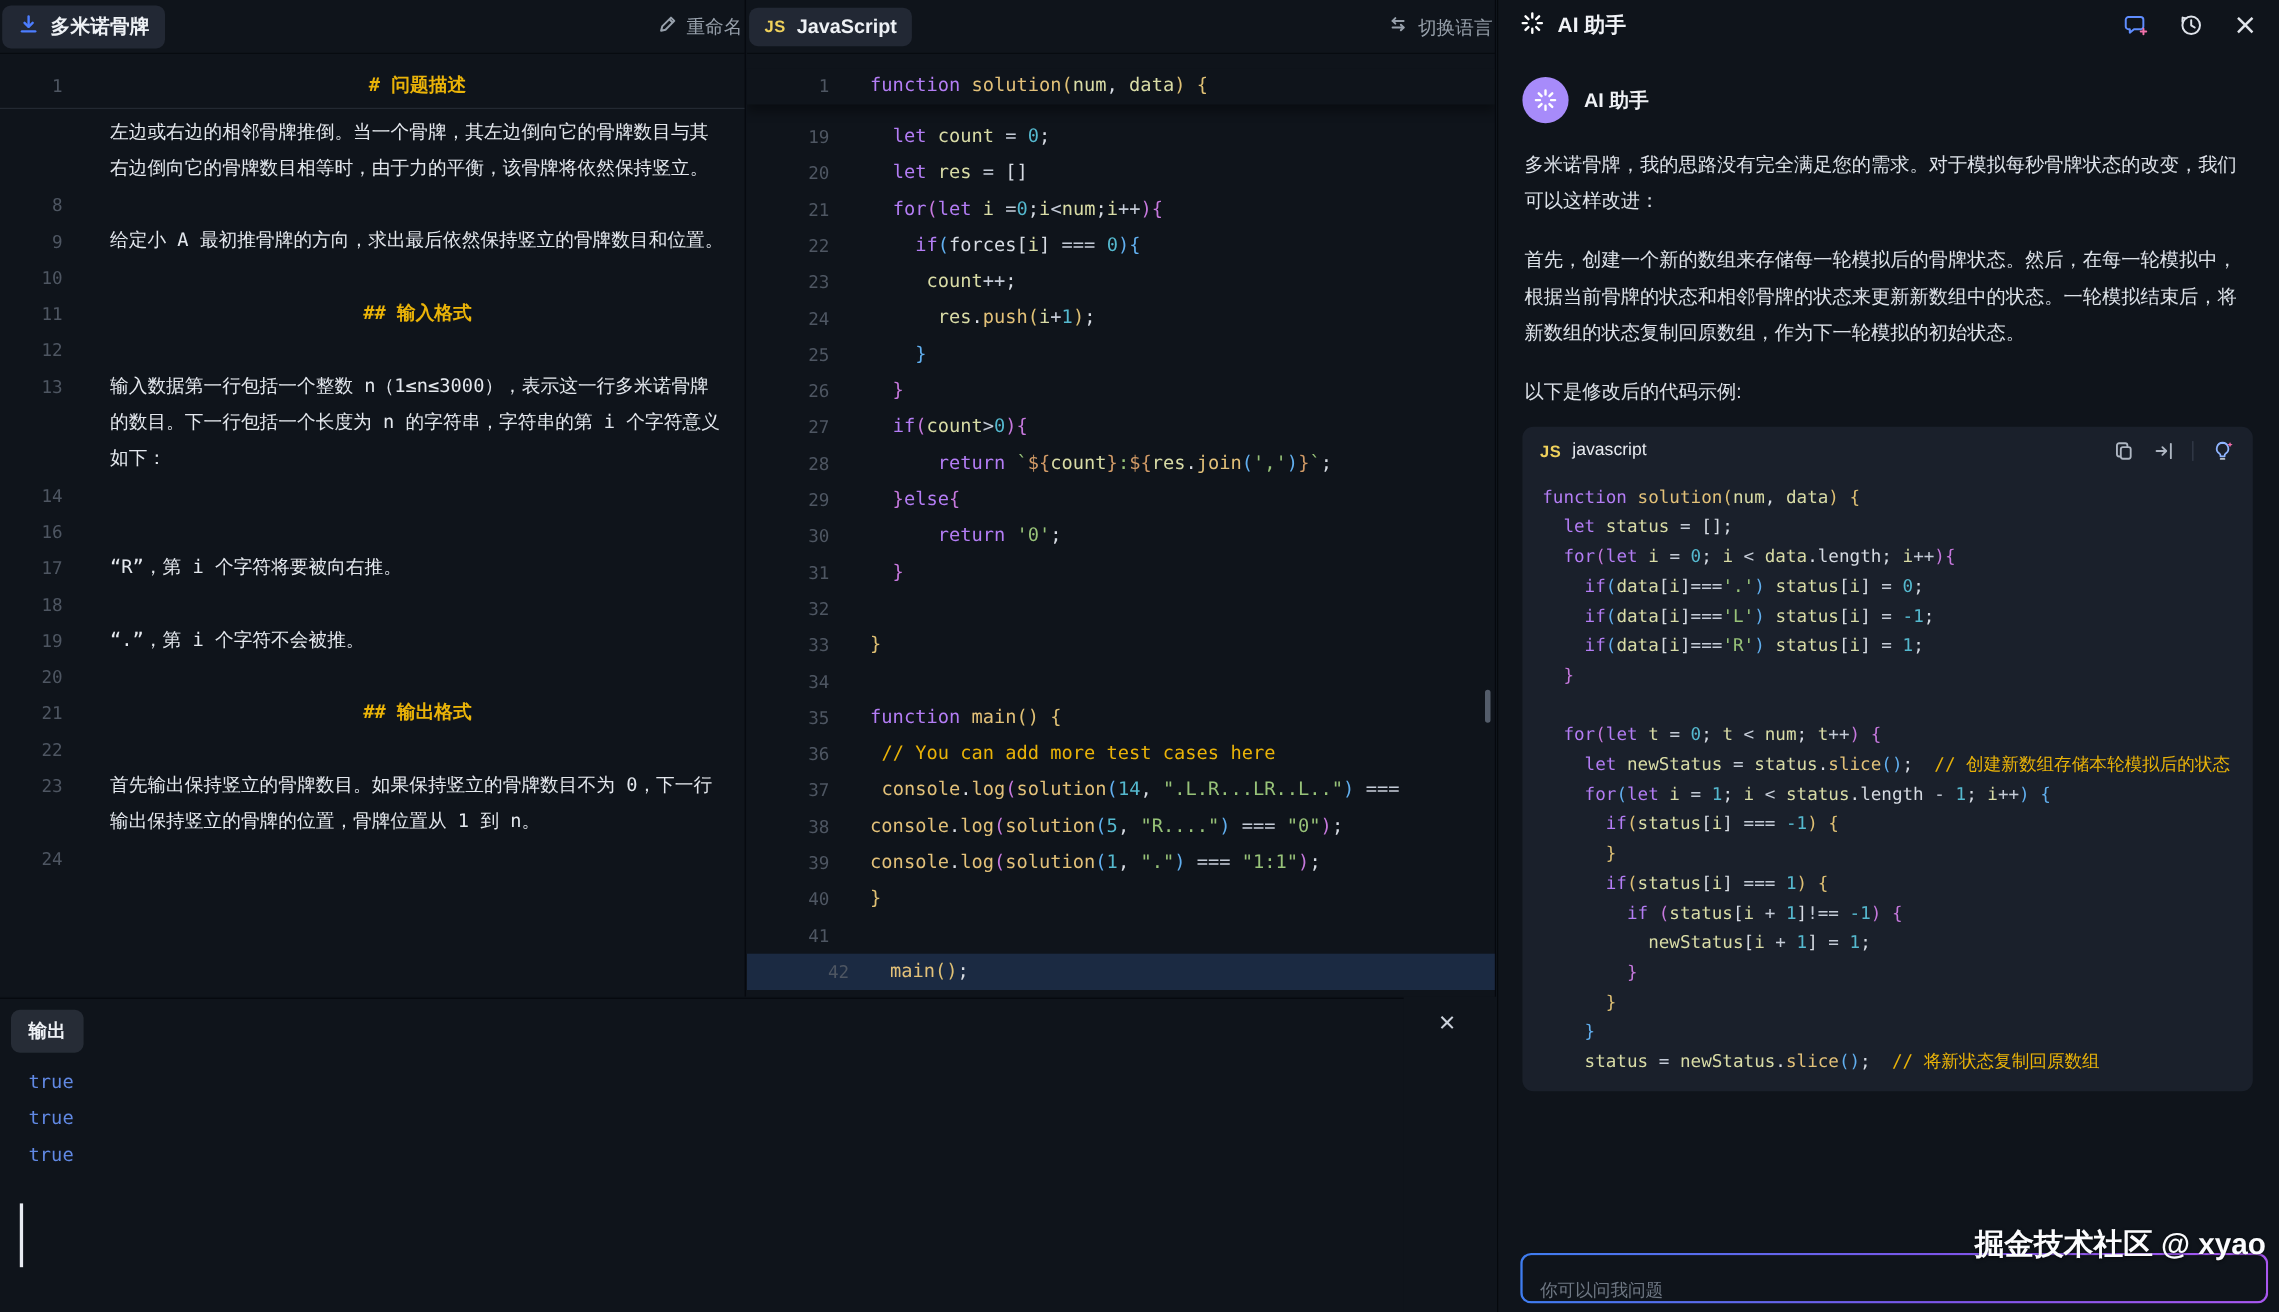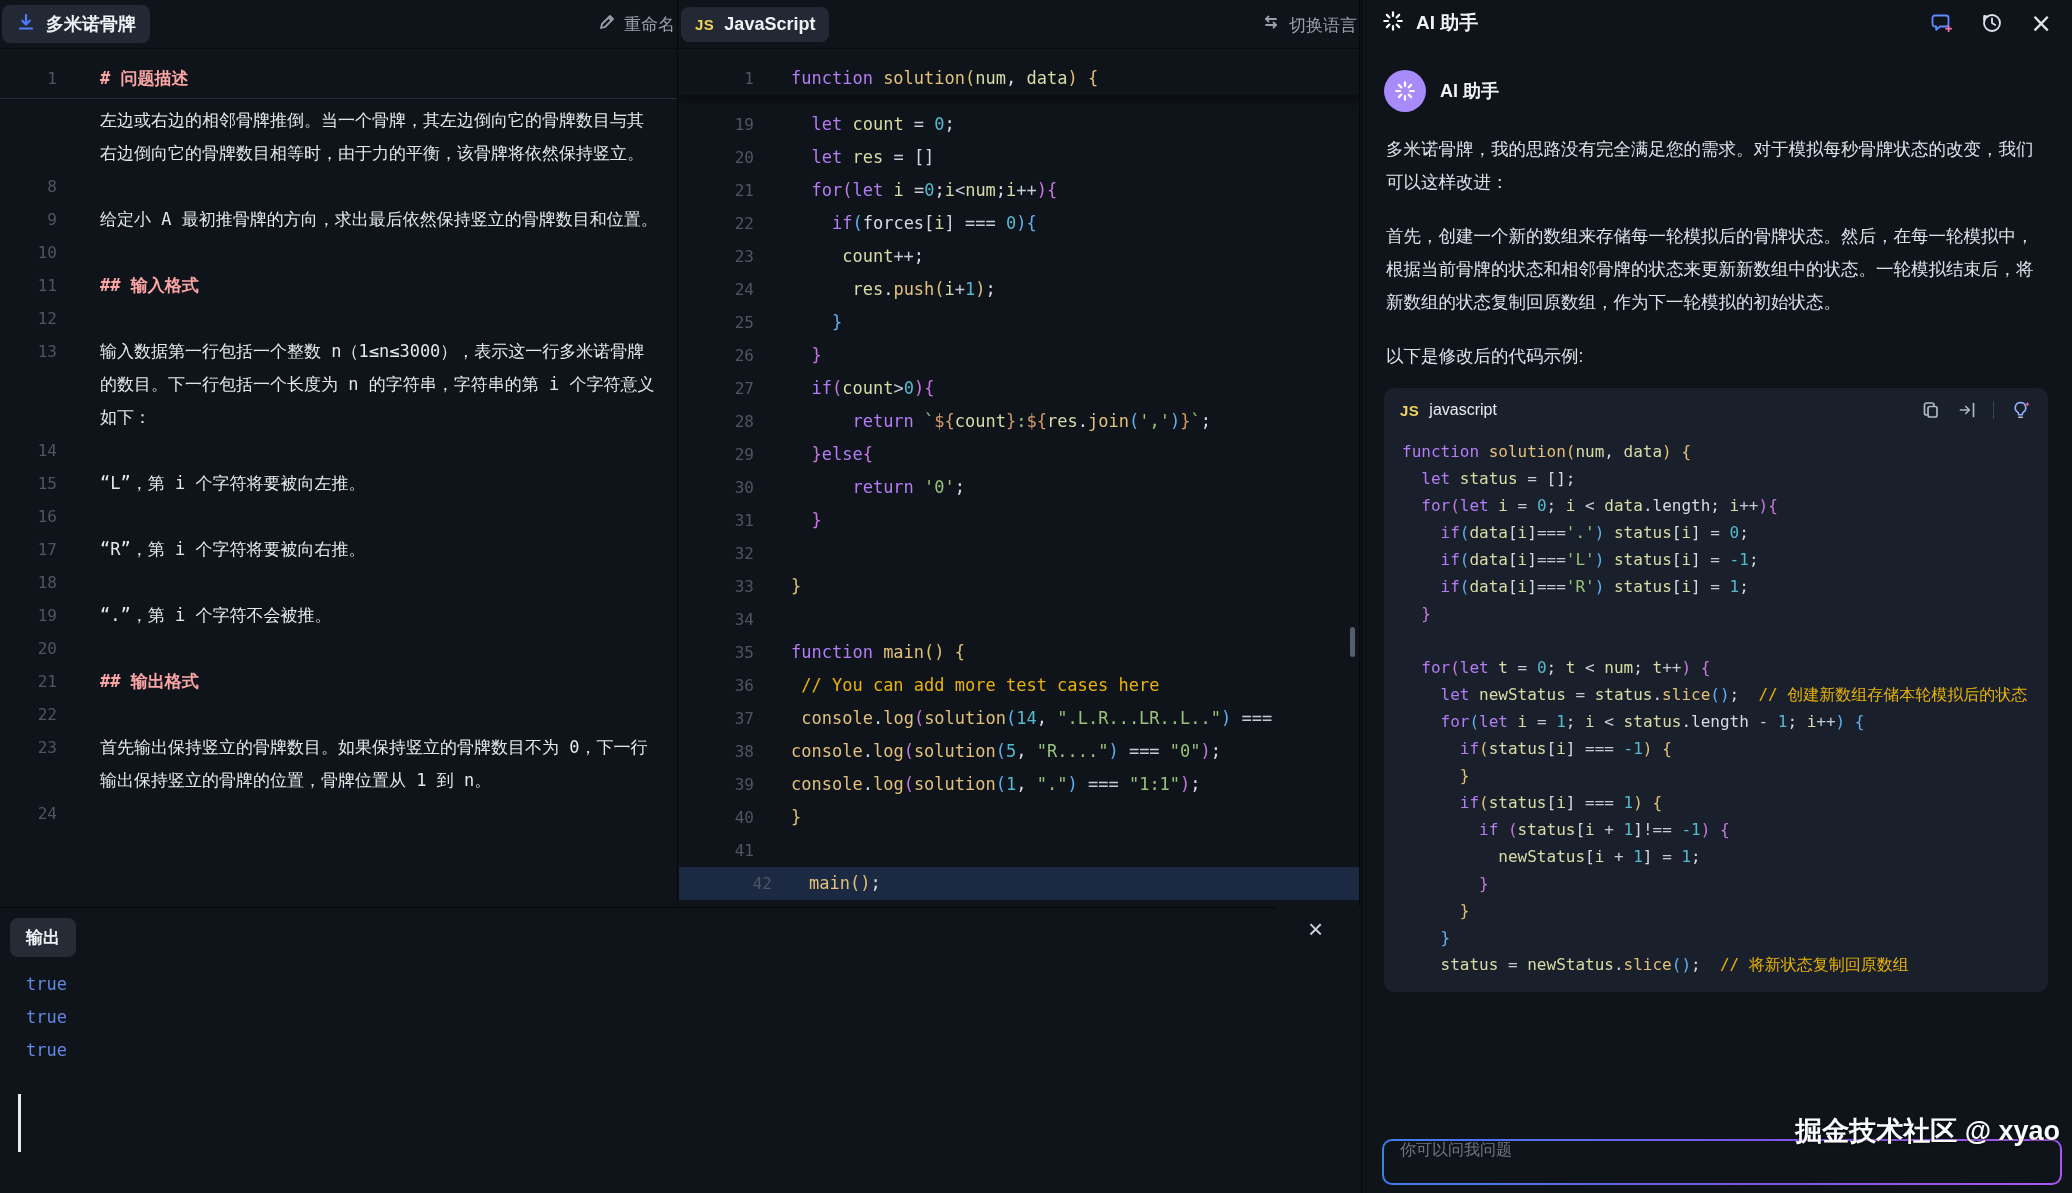--- a/index.html
+++ b/index.html
@@ -16,21 +16,21 @@
   .chip-title{font-weight:bold;font-size:18px;color:#eef1f5;}
   .ghost-btn{margin-left:auto;display:flex;align-items:flex-end;gap:8px;color:#97a0ab;font-size:17px;cursor:pointer;}
   .js-badge{color:#f0d25c;font-weight:bold;font-size:15px;letter-spacing:.5px;}
 
   
   .md-body{position:absolute;top:62px;left:0;right:0;bottom:0;overflow:hidden;
     font-family:"DejaVu Sans Mono","Liberation Mono",monospace;font-size:17px;color:#e4e8ee;}
   .md-row{display:flex;line-height:33px;min-height:33px;}
   .md-ln{width:57px;text-align:right;color:#4e5662;flex:none;font-size:16px;}
   .md-tx{padding-left:43px;padding-right:18px;flex:1;}
-  .md-h{color:#fca5a5;font-weight:bold;}
+  .md-h{color:#eab308;font-weight:bold;text-align:center;}
   .md-sticky-wrap{border-bottom:1px solid #262c36;padding-bottom:3px;margin-bottom:5px;}
 
   
   .code-body{position:absolute;top:62px;left:0;right:0;bottom:0;overflow:hidden;
     font-family:"DejaVu Sans Mono","Liberation Mono",monospace;font-size:17px;}
   .crow{display:flex;height:33px;line-height:33px;white-space:pre;}
   .crow .ln{width:75px;text-align:right;color:#4e5662;flex:none;font-size:16px;}
   .crow .ctext{padding-left:37px;}
   .crow.hl{background:rgba(62,100,170,0.28);padding-left:18px;}
   .code-sticky-wrap{position:relative;margin-bottom:13px;box-shadow:0 7px 9px rgba(0,0,0,0.35);background:#0f141b;}
@@ -64,21 +64,21 @@
   .acb-icons{margin-left:auto;display:flex;gap:16px;align-items:center;}
   .acb-div{width:1px;height:18px;background:#3a4150;}
   .acb-pre{padding:6px 18px 14px;font-family:"DejaVu Sans Mono","Liberation Mono",monospace;font-size:16px;line-height:27px;}
   .airow{white-space:pre-wrap;min-height:27px;}
   .right-fade{position:absolute;left:0;right:0;bottom:55px;height:48px;z-index:2;pointer-events:none;
     background:linear-gradient(180deg,rgba(15,20,27,0),#0f141b 80%);}
   .watermark{position:absolute;right:12px;bottom:44px;font-size:27px;font-weight:bold;color:#fbfcfe;z-index:5;
     text-shadow:0 1px 3px rgba(0,0,0,.6);}
   .ai-input-wrap{position:absolute;left:20px;right:10px;bottom:8px;height:46px;border-radius:10px;z-index:4;
     background:linear-gradient(#0f141b,#0f141b) padding-box,linear-gradient(95deg,#3e7df0,#7a55e8 55%,#a957f0) border-box;
-    border:2px solid transparent;display:flex;align-items:flex-start;box-sizing:border-box;}
+    border:2px solid transparent;display:flex;align-items:flex-end;box-sizing:border-box;}
   .ai-input{flex:1;background:transparent;border:none;outline:none;color:#d7dce4;font-size:16px;padding:0 16px;
     font-family:"Liberation Sans","DejaVu Sans",sans-serif;}
   .ai-input::placeholder{color:#6f7884;}
 </style>
 </head>
 <body>
 
 <div class="app">
 
   <section class="panel left">
@@ -135,24 +135,20 @@
             <span class="md-ln">12</span>
             <span class="md-tx"></span>
           </div>
           <div class="md-row">
             <span class="md-ln">13</span>
             <span class="md-tx">输入数据第一行包括一个整数 n（1≤n≤3000），表示这一行多米诺骨牌的数目。下一行包括一个长度为 n 的字符串，字符串的第 i 个字符意义如下：</span>
           </div>
           <div class="md-row">
             <span class="md-ln">14</span>
             <span class="md-tx"></span>
-          </div>
-          <div class="md-row">
-            <span class="md-ln">15</span>
-            <span class="md-tx">“L”，第 i 个字符将要被向左推。</span>
           </div>
           <div class="md-row">
             <span class="md-ln">16</span>
             <span class="md-tx"></span>
           </div>
           <div class="md-row">
             <span class="md-ln">17</span>
             <span class="md-tx">“R”，第 i 个字符将要被向右推。</span>
           </div>
           <div class="md-row">

